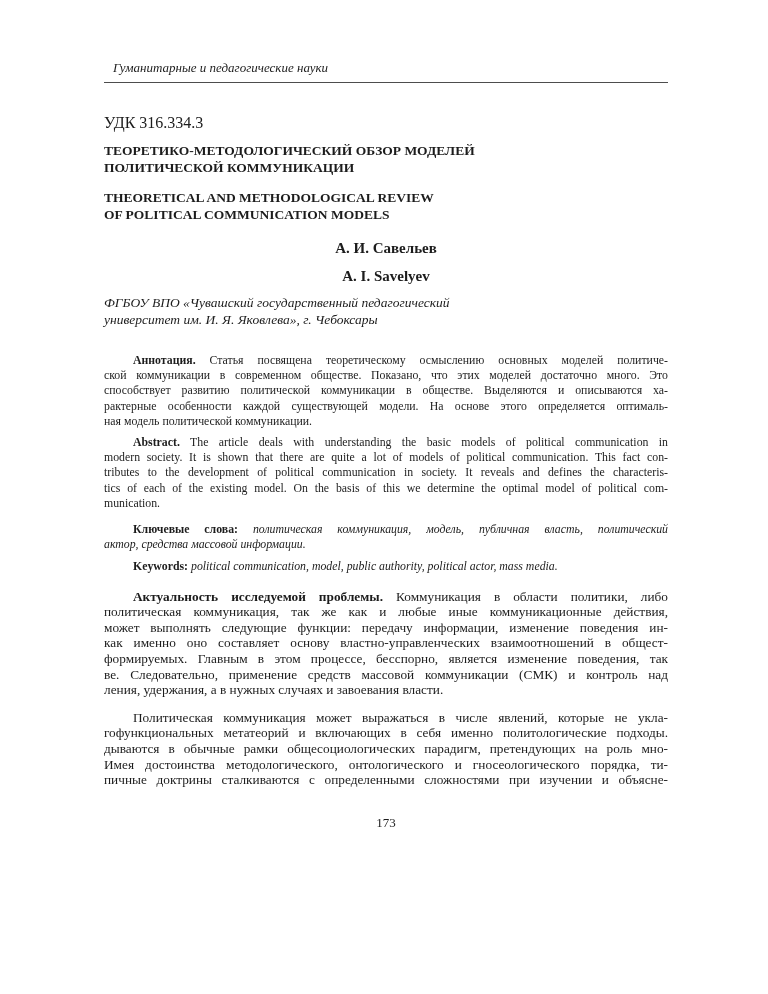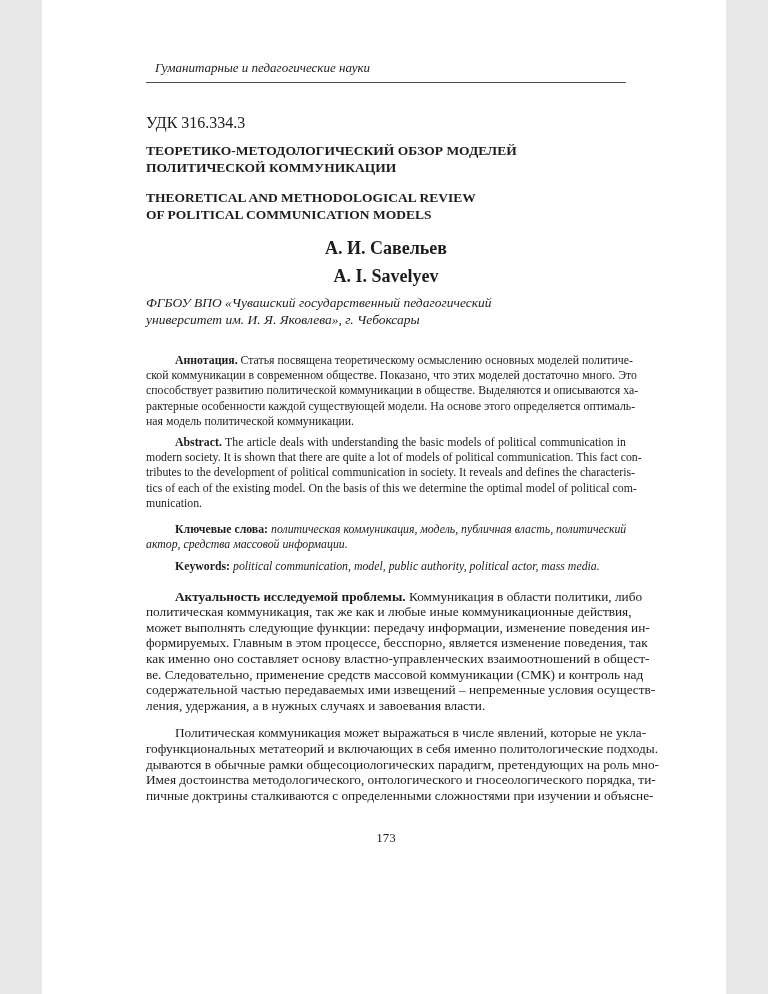--- a/index.html
+++ b/index.html
@@ -1,18 +1,18 @@
 <!DOCTYPE html>
 <html><head>
 <meta charset="utf-8">
 <style>
   html,body{margin:0;padding:0;background:#e8e8e8;}
   .page{
     position:relative;
-    width:684px;height:994px;
+    width:768px;height:994px;
     margin:0 auto;
     background:#ffffff;
     font-family:"Liberation Serif","DejaVu Serif",serif;
     color:#1c1c1c;
     overflow:hidden;
   }
   .content{
     padding:0 100px 0 104px; 
   }
   .running-head{
@@ -32,21 +32,21 @@
     text-align:left;
     font-weight:bold;
     font-size:13.5px;
     line-height:17px;
   }
   .title-ru{margin-top:11px;}
   .title-en{margin-top:13px;}
   .author{
     text-align:center;
     font-weight:bold;
-    font-size:18px;
+    font-size:15px;
     line-height:16px;
   }
   .author-ru{margin-top:17px;}
   .author-en{margin-top:12px;}
   .affiliation{
     margin-top:10px;
     text-align:left;
     font-style:italic;
     font-size:13.5px;
     line-height:17px;
@@ -125,24 +125,23 @@
           <div class="pline first"><b>Ключевые слова:</b><span class="it"> политическая коммуникация, модель, публичная власть, политический</span></div>
           <div class="pline last it">актор, средства массовой информации.</div>
         </div>
         <div class="para small" style="margin-top: 7px;">
           <div class="pline first last"><b>Keywords:</b><span class="it"> political communication, model, public authority, political actor, mass media.</span></div>
         </div>
         <div class="para" style="margin-top: 14px;">
           <div class="pline first"><b>Актуальность исследуемой проблемы.</b><span> Коммуникация в области политики, либо</span></div>
           <div class="pline">политическая коммуникация, так же как и любые иные коммуникационные действия,</div>
           <div class="pline">может выполнять следующие функции: передачу информации, изменение поведения ин-</div>
+          <div class="pline">как именно оно составляет основу властно-управленческих взаимоотношений в общест-</div>
           <div class="pline">формируемых. Главным в этом процессе, бесспорно, является изменение поведения, так</div>
-          <div class="pline">как именно оно составляет основу властно-управленческих взаимоотношений в общест-</div>
           <div class="pline">ве. Следовательно, применение средств массовой коммуникации (СМК) и контроль над</div>
-          <div class="pline">содержательной частью передаваемых ими извещений – непременные условия осуществ-</div>
           <div class="pline last">ления, удержания, а в нужных случаях и завоевания власти.</div>
         </div>
         <div class="para" style="margin-top: 12px;">
           <div class="pline first">Политическая коммуникация может выражаться в числе явлений, которые не укла-</div>
           <div class="pline">гофункциональных метатеорий и включающих в себя именно политологические подходы.</div>
           <div class="pline">дываются в обычные рамки общесоциологических парадигм, претендующих на роль мно-</div>
           <div class="pline">Имея достоинства методологического, онтологического и гносеологического порядка, ти-</div>
           <div class="pline">пичные доктрины сталкиваются с определенными сложностями при изучении и объясне-</div>
         </div>
       </div>

